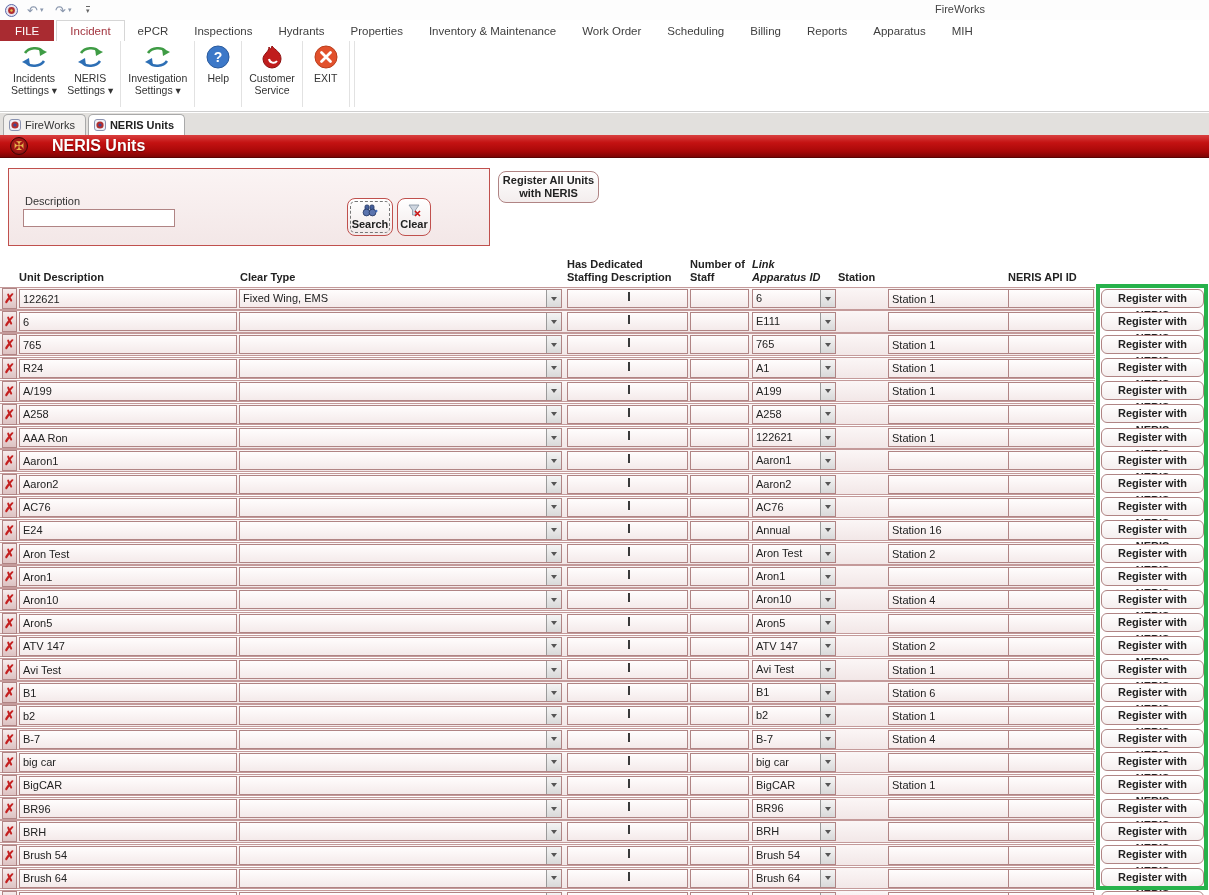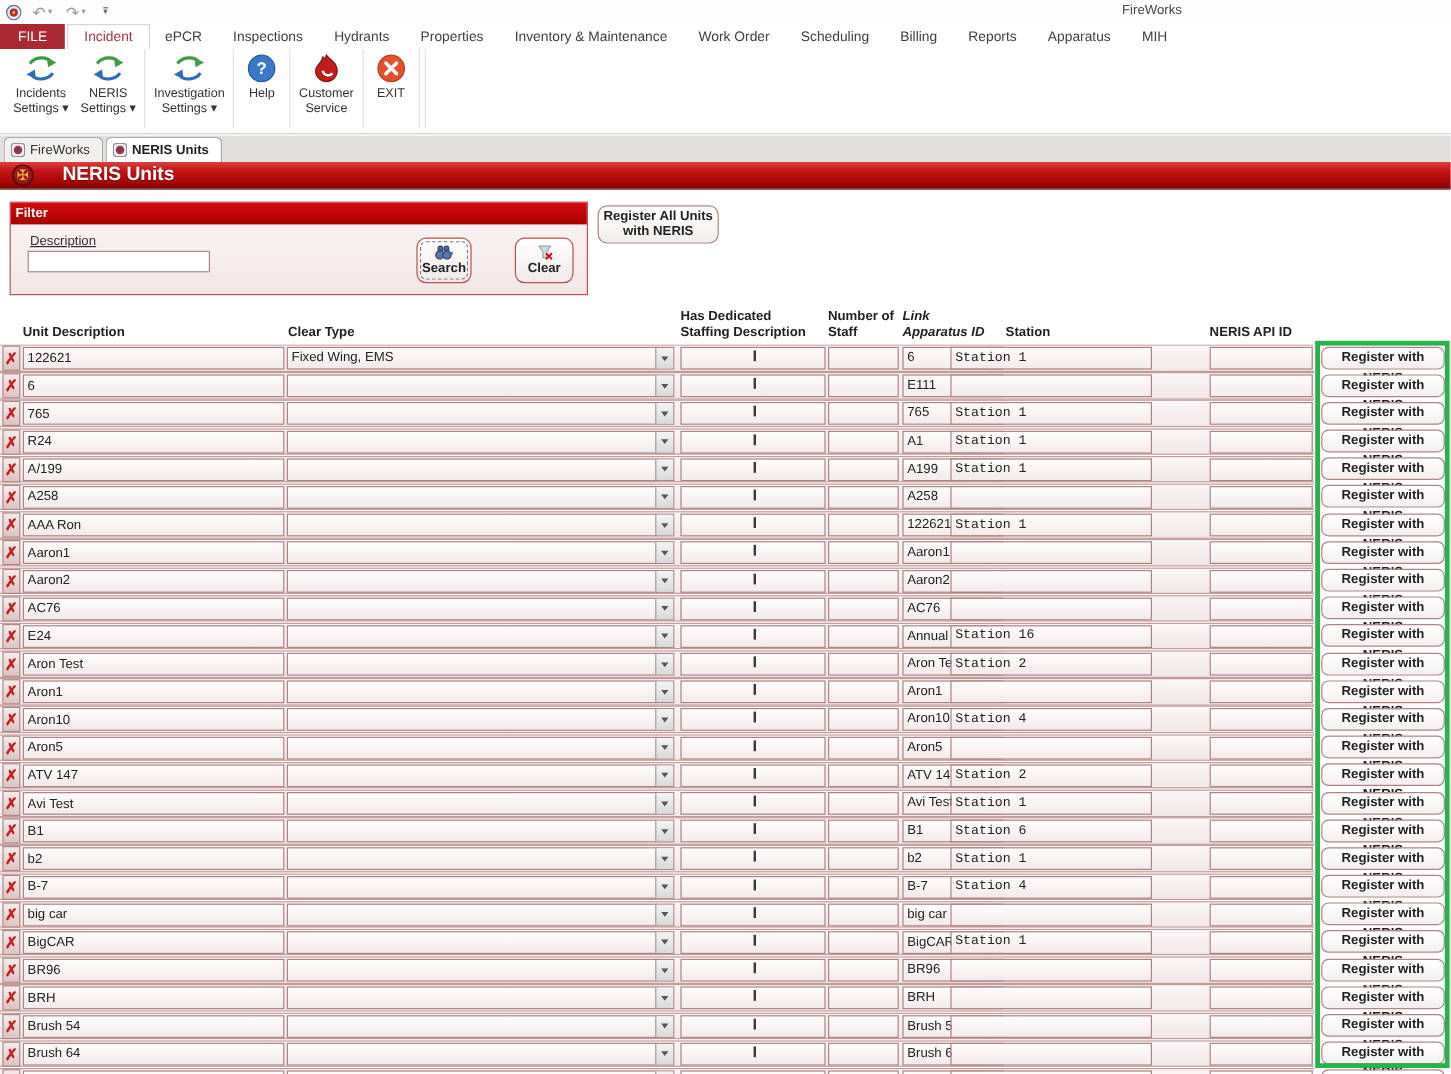--- a/index.html
+++ b/index.html
@@ -36,28 +36,28 @@
   #titlebar .badge { margin-left:10px; width:18px; height:18px; border-radius:50%;
     background:radial-gradient(circle at 50% 45%, #a11616 0 55%, #5f0a0a 100%);
     border:1px solid #3f0505; color:#e8b64c; font-size:12px; line-height:16px; text-align:center; }
   #page-title { color:#fff; font-size:16px; font-weight:bold; margin-left:24px; text-shadow:0 1px 1px rgba(0,0,0,.35); }
 
   
   #filter-panel { position:absolute; left:8px; top:168px; width:482px; height:78px;
     background:linear-gradient(180deg,#fbf4f4,#f3e7e7); border:1px solid #c0504d; }
   #filter-header { height:18px; background:linear-gradient(180deg,#d40b0b,#a80000);
     color:#fff; font-weight:bold; font-size:11px; line-height:18px; padding-left:4px; }
-  #desc-label { position:absolute; left:16px; top:26px; font-size:11px; color:#333;text-decoration:underline; }
+  #desc-label { position:absolute; left:16px; top:26px; font-size:11px; color:#333; }
   #desc-input { position:absolute; left:14px; top:40px; width:152px; height:18px;
     border:1px solid #b08484; background:#fff; font-size:11px; padding:0 3px; font-family:"Liberation Sans",sans-serif; }
   .tool-btn { position:absolute; height:38px; border:1px solid #c0504d; border-radius:8px;
     background:linear-gradient(180deg,#fff,#f1e9e9); display:flex; flex-direction:column; align-items:center; justify-content:center;
     font-size:11px; font-weight:bold; color:#222; gap:1px; }
   #search-btn { left:338px; top:29px; width:46px; outline:1px dashed #777; outline-offset:-4px; }
-  #clear-btn  { left:420px; top:29px; width:49px; }
+  #clear-btn  { left:388px; top:29px; width:34px; }
   #register-all-btn { position:absolute; left:498px; top:171px; width:101px; height:32px;
     border:1px solid #b08484; border-radius:8px; background:linear-gradient(180deg,#fff,#f3eded);
     font-size:11px; font-weight:bold; color:#222; text-align:center; line-height:13px;
     display:flex; flex-direction:column; align-items:center; justify-content:center; }
 
   
   #thead { position:absolute; left:0; top:255px; width:1209px; height:31px; }
   .hdr { position:absolute; bottom:2px; font-size:11px; font-weight:bold; color:#222; line-height:13px; white-space:pre; }
   .hdr-desc{left:19px;} .hdr-type{left:240px;} .hdr-staffing{left:567px;} .hdr-staff{left:690px;}
   .hdr-apparatus{left:752px;font-style:italic;} .hdr-station{left:838px;} .hdr-api{left:1008px;}
@@ -73,21 +73,21 @@
     line-height:17px; padding:0 3px; font-family:"Liberation Sans",sans-serif; }
   input.cell { outline:none; }
   .x-btn { position:absolute; left:2px; top:1px; width:15px; height:21px;
     border:1px solid #b08484; background:linear-gradient(180deg,#f6ecec,#ddc2c2);
     color:#c42020; font-weight:bold; font-size:13px; line-height:19px; text-align:center; padding:0; }
   .c-desc { left:19px; width:218px; }
   .c-type { left:239px; width:323px; padding-right:33px; }
   .c-staffing { left:567px; width:121px; }
   .c-staffnum { left:690px; width:59px; }
   .c-app { left:752px; width:84px; padding-right:17px; }
-  .c-station { left:792px; width:168px;font-family:Liberation Mono, monospace; }
+  .c-station { left:888px; width:191px; }
   .c-api { left:1008px; width:86px; }
   .chev { position:absolute; right:0; top:0; bottom:0; width:15px;
     background:linear-gradient(180deg,#f4f4f4,#d9d9d9); border-left:1px solid #9a9a9a;
     display:flex; align-items:center; justify-content:center; }
   .chev i { width:0; height:0; border-left:3.5px solid transparent; border-right:3.5px solid transparent; border-top:4px solid #555; }
   .tick { position:absolute; left:50%; top:2px; width:2px; height:9px; background:#3a3a3a; }
   .reg-btn { position:absolute; left:1101px; top:1.5px; width:103px; height:19px;
     border:1px solid #b08484; border-radius:6px; background:linear-gradient(180deg,#fff,#f5efef);
     font-size:11px; font-weight:bold; color:#222; text-align:center; line-height:17px;
     font-family:"Liberation Sans",sans-serif; padding:0; }
@@ -239,21 +239,20 @@
         <span>NERIS Units</span>
       </div>
     </div>
 
   <div id="titlebar">
     <div class="badge">✠</div>
     <div id="page-title">NERIS Units</div>
   </div>
 
   <div id="filter-panel">
-    <div id="filter-header">Filter</div>
     <div id="desc-label">Description</div>
     <input id="desc-input" value="" style="">
     <button class="tool-btn" id="search-btn">
       <svg class="icon-svg" width="16" height="13" viewBox="0 0 16 13">
         <rect x="3" y="1" width="4" height="5" rx="1.5" fill="#46609c" stroke="#22345e" stroke-width="0.8"></rect>
         <rect x="8" y="1" width="4" height="5" rx="1.5" fill="#46609c" stroke="#22345e" stroke-width="0.8"></rect>
         <circle cx="4.5" cy="8.5" r="3.4" fill="#5a74ae" stroke="#22345e" stroke-width="0.8"></circle>
         <circle cx="10.5" cy="8.5" r="3.4" fill="#5a74ae" stroke="#22345e" stroke-width="0.8"></circle>
         <rect x="13.2" y="6.5" width="2.4" height="1" fill="#3a6ac0"></rect>
         <rect x="13.9" y="5.8" width="1" height="2.4" fill="#3a6ac0"></rect>

